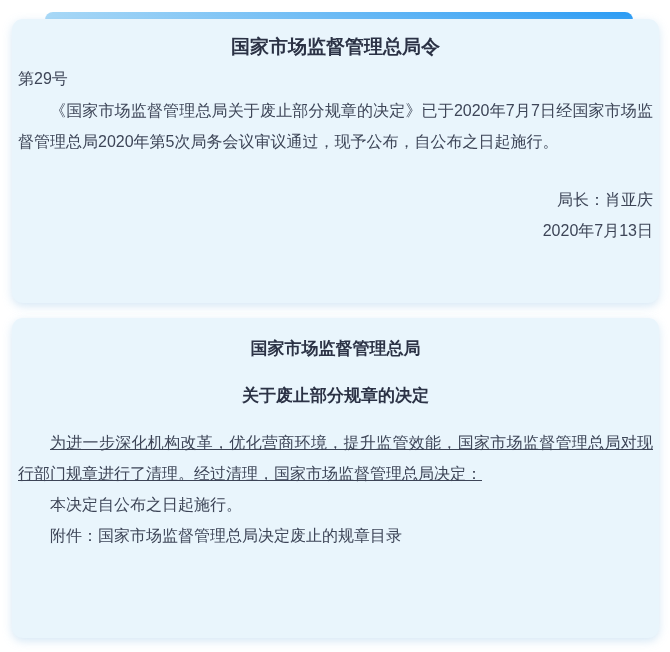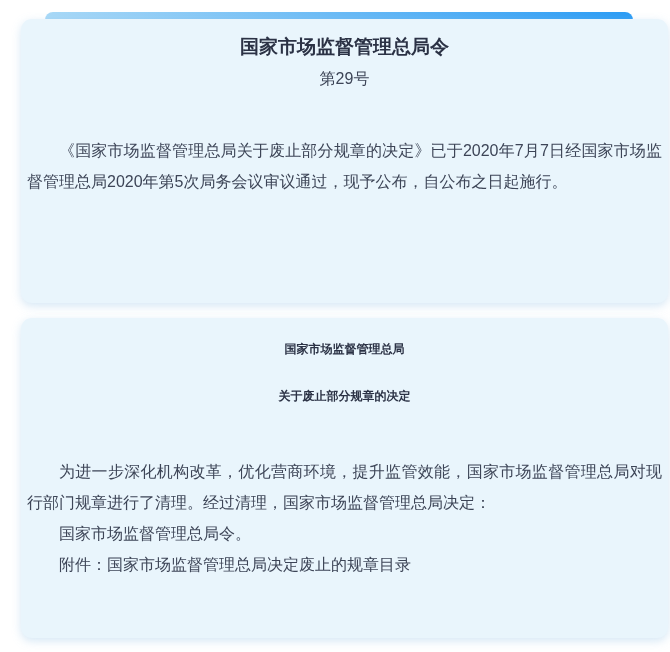--- a/index.html
+++ b/index.html
@@ -22,21 +22,21 @@
   }
   .accent-tab{
     position:absolute;
     left:45px;top:12px;
     width:588px;height:16px;
     border-radius:8px 8px 0 0;
     background:linear-gradient(90deg,var(--accent-start),var(--accent-end));
   }
   .card{
     position:absolute;
-    left:21px;
+    left:12px;
     width:647px;
     background:var(--card-bg);
     border-radius:11px;
     box-shadow:var(--card-shadow);
     padding:12px 6px 15px 6px;
     font-size:16px;
     line-height:31px;
   }
   .card-order{top:19px;height:284px;}
   .card-decision{top:318px;height:320px;padding-top:14px;}
@@ -44,56 +44,59 @@
     font-size:19px;
     font-weight:bold;
     color:var(--heading);
     text-align:center;
     line-height:32px;
   }
   .doc-number{
     font-size:16px;
     font-weight:normal;
     color:var(--text);
-    text-align:center;
     line-height:32px;
   }
   .card p.body-para{
     text-align:justify;
     text-indent:2em;
     color:var(--text);
   }
-  .card-order .body-para{margin-top:40px;}
+  .card-order .body-para{}
   .sign-block{margin-top:27px;}
   .sign-line{
     text-align:right;
     line-height:31px;
     color:var(--text);
   }
   .decision-title-line{
-    font-size:12px;
+    font-size:17px;
     font-weight:bold;
     color:var(--heading);
     text-align:center;
     line-height:34px;
   }
   .decision-title-line + .decision-title-line{margin-top:13px;}
-  .card-decision .para-1{margin-top:43px;}
+  .card-decision .para-1{margin-top:14px;text-decoration:underline;}
   .card-decision .attachment{}
 </style>
 </head>
 <body>
 
 <div class="accent-tab"></div>
 
 <section class="card card-order">
   <h1 class="doc-title">国家市场监督管理总局令</h1>
   <div class="doc-number">第29号</div>
   <p class="body-para">《国家市场监督管理总局关于废止部分规章的决定》已于2020年7月7日经国家市场监督管理总局2020年第5次局务会议审议通过，现予公布，自公布之日起施行。</p>
+  <div class="sign-block">
+    <div class="sign-line">局长：肖亚庆</div>
+    <div class="sign-line">2020年7月13日</div>
+  </div>
 </section>
 
 <section class="card card-decision">
   <h2 class="decision-title-line">国家市场监督管理总局</h2>
   <h2 class="decision-title-line">关于废止部分规章的决定</h2>
   <p class="body-para para-1">为进一步深化机构改革，优化营商环境，提升监管效能，国家市场监督管理总局对现行部门规章进行了清理。经过清理，国家市场监督管理总局决定：</p>
-  <p class="body-para">国家市场监督管理总局令。</p>
+  <p class="body-para">本决定自公布之日起施行。</p>
   <p class="body-para attachment">附件：国家市场监督管理总局决定废止的规章目录</p>
 </section>
 
 </body></html>

